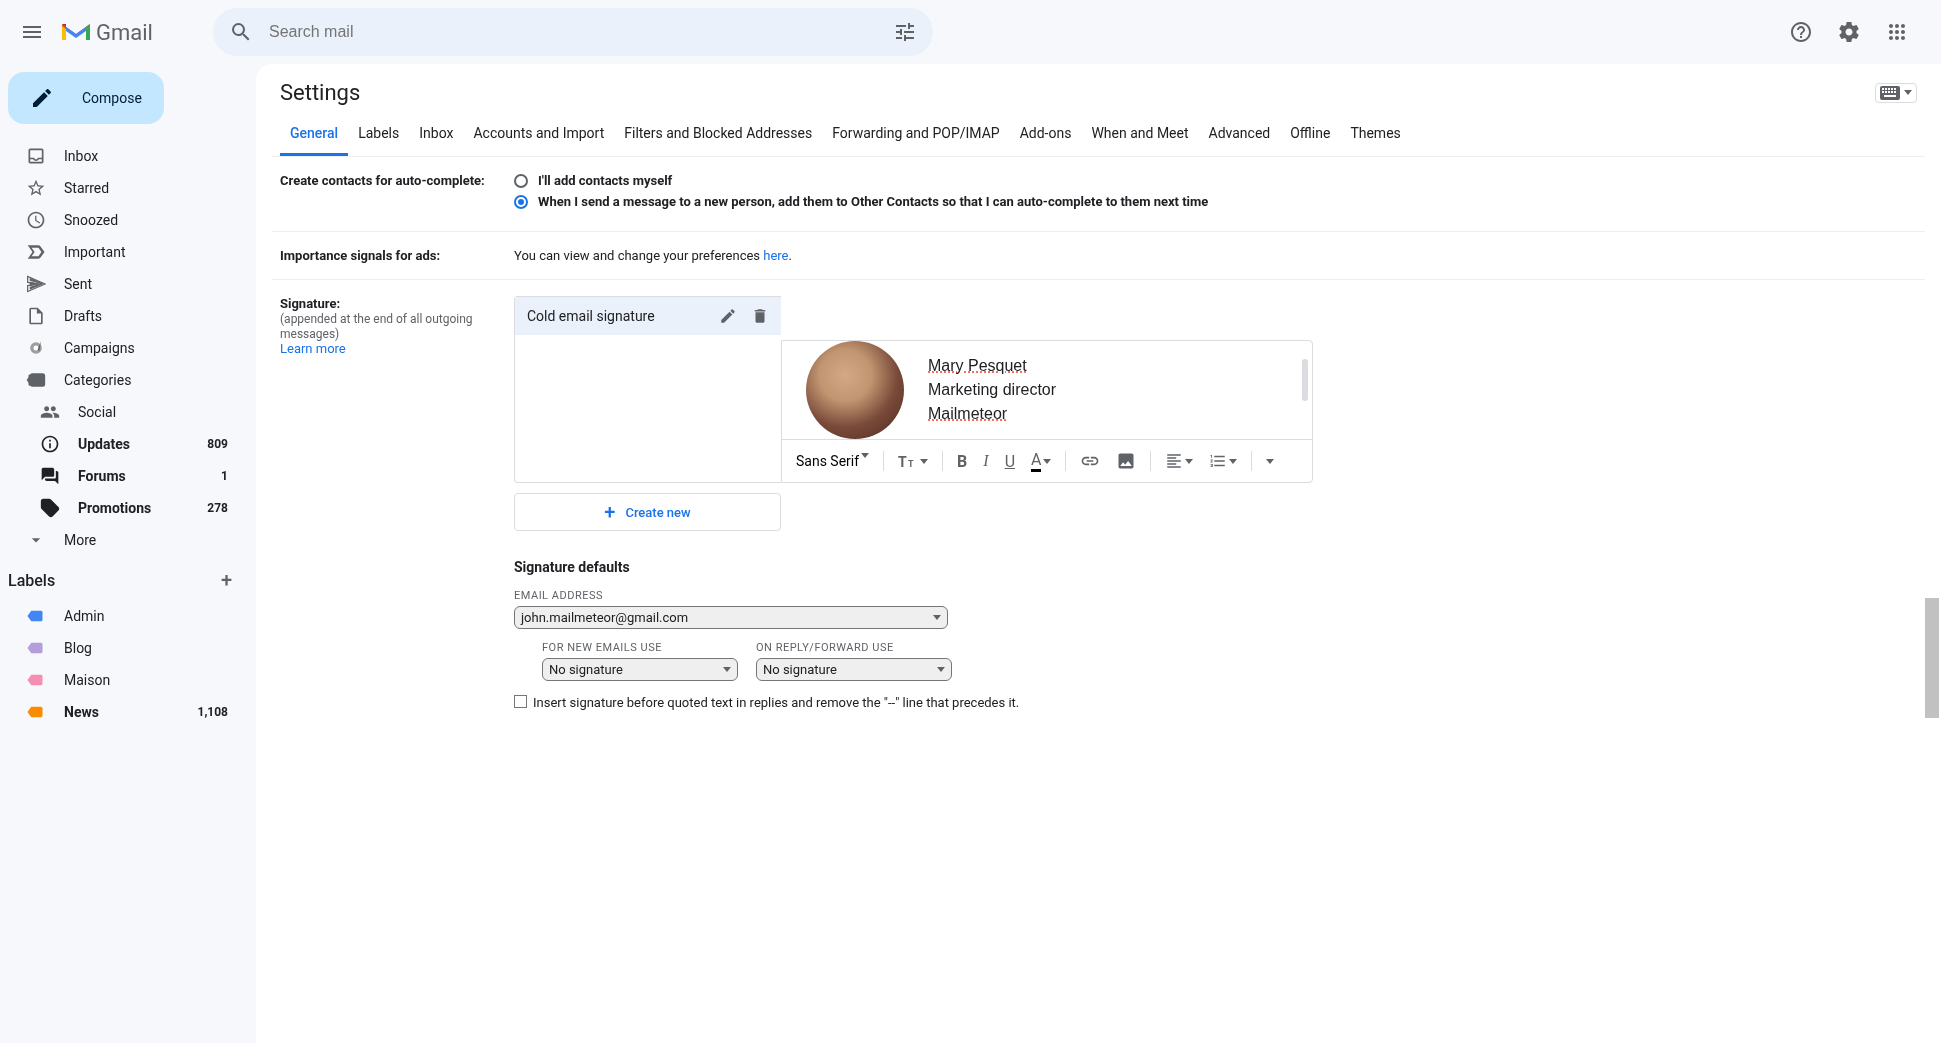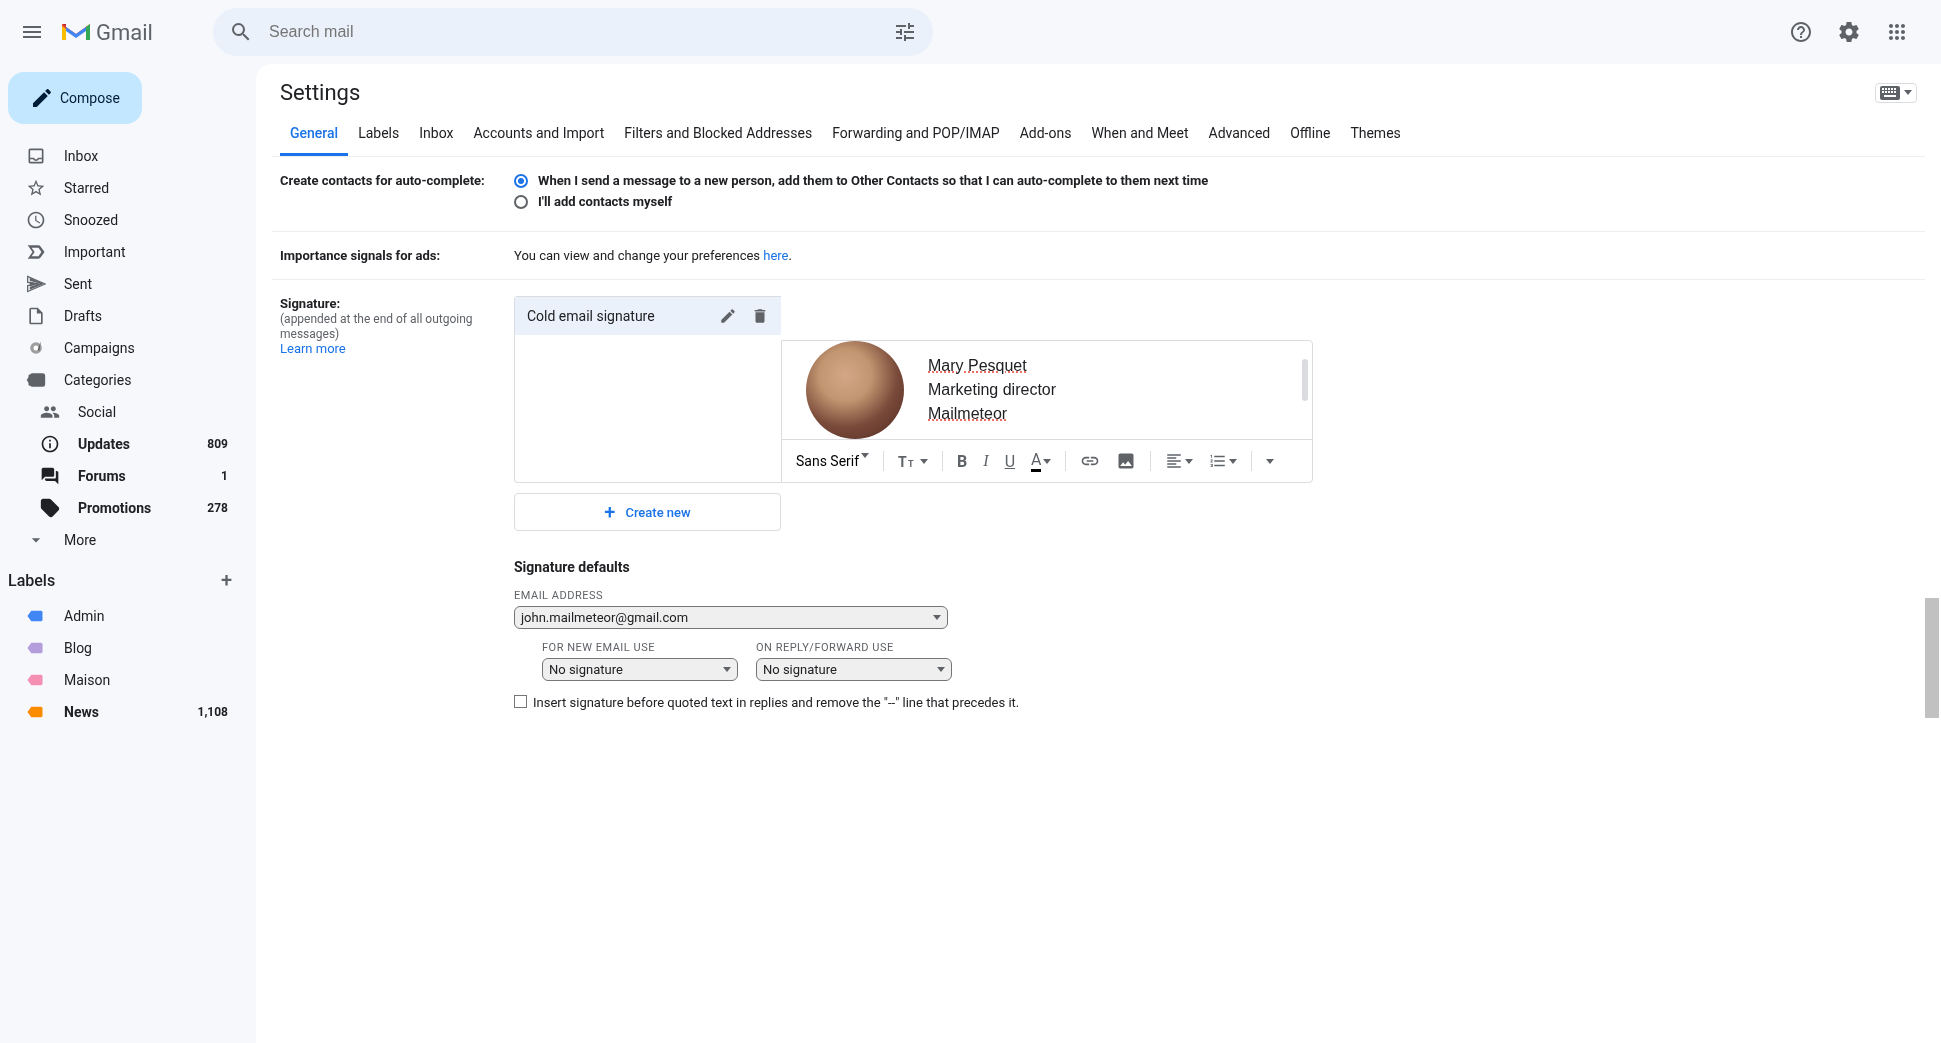--- a/index.html
+++ b/index.html
@@ -9,21 +9,21 @@
 .logo-area { display:flex; align-items:center; gap:4px; margin-left:4px; margin-right:60px; }
 .logo-text { font-size:22px; color:#5f6368; font-weight:400; }
 .search-bar { flex:0 0 720px; height:48px; background:#eaf1fb; border-radius:24px; display:flex; align-items:center; padding:0 8px; }
 .search-bar input { flex:1; border:none; background:transparent; font-size:16px; padding:0 8px; outline:none; color:#5f6368; }
 .search-icon-btn { width:40px; height:40px; display:flex; align-items:center; justify-content:center; border-radius:50%; cursor:pointer; }
 .header-spacer { flex:1; }
 .header-icons { display:flex; gap:8px; padding-right:16px; }
 .header-icon { width:40px; height:40px; display:flex; align-items:center; justify-content:center; border-radius:50%; cursor:pointer; }
 .main { display:flex; height:calc(100vh - 64px); }
 .sidebar { width:256px; padding-top:8px; }
-.compose-btn { display:flex; align-items:center; gap:6px; background:#c2e7ff; border-radius:16px; padding:14px 22px; margin:0 0 16px 8px; cursor:pointer; font-size:14px; color:#001d35; width:fit-content; }
+.compose-btn { display:flex; align-items:center; gap:28px; background:#c2e7ff; border-radius:16px; padding:14px 22px; margin:0 0 16px 8px; cursor:pointer; font-size:14px; color:#001d35; width:fit-content; }
 .nav-item { display:flex; align-items:center; height:32px; padding:0 12px 0 26px; border-radius:0 16px 16px 0; cursor:pointer; margin-right:16px; }
 .nav-item .nav-icon { width:20px; display:flex; align-items:center; justify-content:center; margin-right:18px; }
 .nav-item .nav-label { flex:1; font-size:14px; }
 .nav-item.bold .nav-label { font-weight:700; }
 .nav-item.bold .nav-count { font-weight:700; }
 .nav-item .nav-count { font-size:12px; color:#5f6368; }
 .nav-item.bold .nav-count { color:#202124; }
 .sub-item { padding-left:40px; }
 .labels-header { display:flex; align-items:center; justify-content:space-between; padding:12px 24px 8px 8px; font-weight:500; font-size:16px; }
 .label-item { display:flex; align-items:center; height:32px; padding:0 12px 0 26px; cursor:pointer; }
@@ -336,26 +336,26 @@
         <div class="tab inactive">When and Meet</div>
         <div class="tab inactive">Advanced</div>
         <div class="tab inactive">Offline</div>
         <div class="tab inactive">Themes</div>
       </div>
 
     <div class="settings-row">
       <div class="row-label"><span class="main-label">Create contacts for auto-complete:</span></div>
       <div class="row-content">
         <div class="radio-row">
+          <div class="radio"></div>
+          <span style="font-weight:700;">I'll add contacts myself</span>
+        </div>
+        <div class="radio-row">
           <div class="radio checked"></div>
           <span style="font-weight:700;">When I send a message to a new person, add them to Other Contacts so that I can auto-complete to them next time</span>
-        </div>
-        <div class="radio-row">
-          <div class="radio"></div>
-          <span style="font-weight:700;">I'll add contacts myself</span>
         </div>
       </div>
     </div>
 
     <div class="settings-row">
       <div class="row-label"><span class="main-label">Importance signals for ads:</span></div>
       <div class="row-content">
         <span>You can view and change your preferences </span><span class="link">here</span><span>.</span>
       </div>
     </div>
@@ -456,21 +456,21 @@
 
         <div class="defaults-section">
           <div class="defaults-header">Signature defaults</div>
           <div class="field-label">EMAIL ADDRESS</div>
           <div class="select-box" style="width:434px;">
             <span>john.mailmeteor@gmail.com</span>
             <span class="caret-down"></span>
           </div>
           <div class="defaults-row">
             <div class="defaults-col">
-              <div class="field-label">FOR NEW EMAIL USE</div>
+              <div class="field-label">FOR NEW EMAILS USE</div>
               <div class="select-box" style="width:196px;">
                 <span>No signature</span>
                 <span class="caret-down"></span>
               </div>
             </div>
             <div class="defaults-col">
               <div class="field-label">ON REPLY/FORWARD USE</div>
               <div class="select-box" style="width:196px;">
                 <span>No signature</span>
                 <span class="caret-down"></span>

